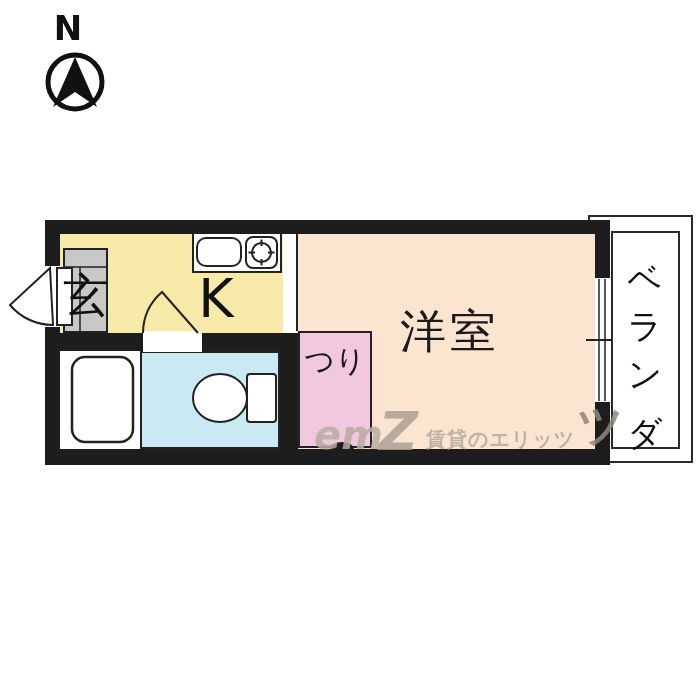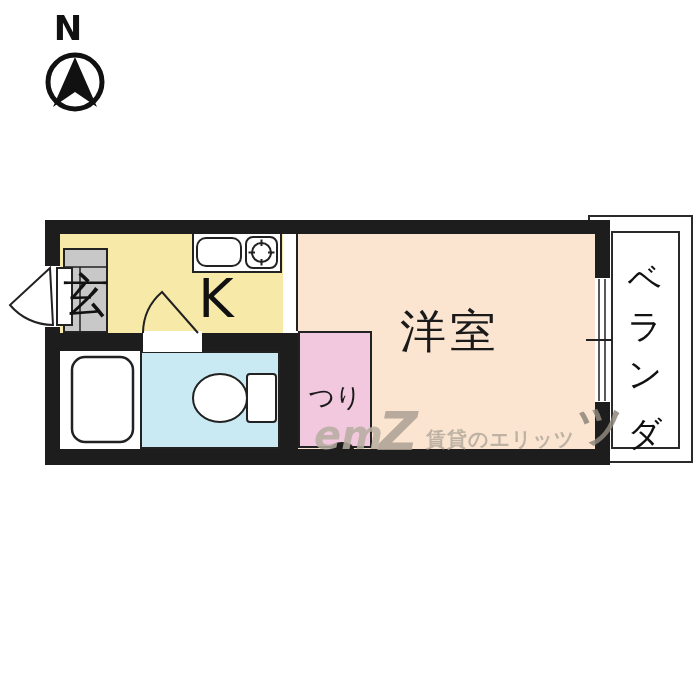--- a/index.html
+++ b/index.html
@@ -34,21 +34,21 @@
   #window-gap{left:595px;top:278px;width:15px;height:124px;background:#ffffff;}
 
   
   #overlay{left:0;top:0;width:700px;height:700px;pointer-events:none;}
 
   
   .label{display:flex;align-items:center;justify-content:center;color:#111;}
   #genkan-label{left:60px;top:270px;width:52px;height:52px;font-size:46px;font-weight:500;}
   #kitchen-label{left:194px;top:272px;width:44px;height:52px;font-size:54px;}
   #room-label{left:375px;top:300px;width:150px;text-align:center;font-size:46px;line-height:1.38;letter-spacing:4px;}
-  #storage-label{left:298px;top:338px;width:74px;text-align:center;font-size:26px;line-height:1.5;font-weight:500;margin-top:40px;}
+  #storage-label{left:298px;top:338px;width:74px;text-align:center;font-size:30px;line-height:1.5;font-weight:500;}
 
   
   #watermark{left:314px;top:403px;height:50px;display:flex;align-items:flex-end;white-space:nowrap;
              opacity:.85;z-index:30;}
   #wm-script{font-size:40px;font-style:italic;font-weight:bold;color:#b7aea1;line-height:.9;}
   #wm-z{font-size:54px;font-style:italic;font-weight:bold;color:#ada294;line-height:.8;margin-left:-4px;}
   #wm-text{font-size:20px;font-weight:bold;color:#b3aa9d;margin-left:8px;letter-spacing:1px;}
   #wm-extra{font-size:46px;font-weight:bold;color:#8e877c;margin-left:2px;position:relative;top:4px;}
 </style>
 </head>

